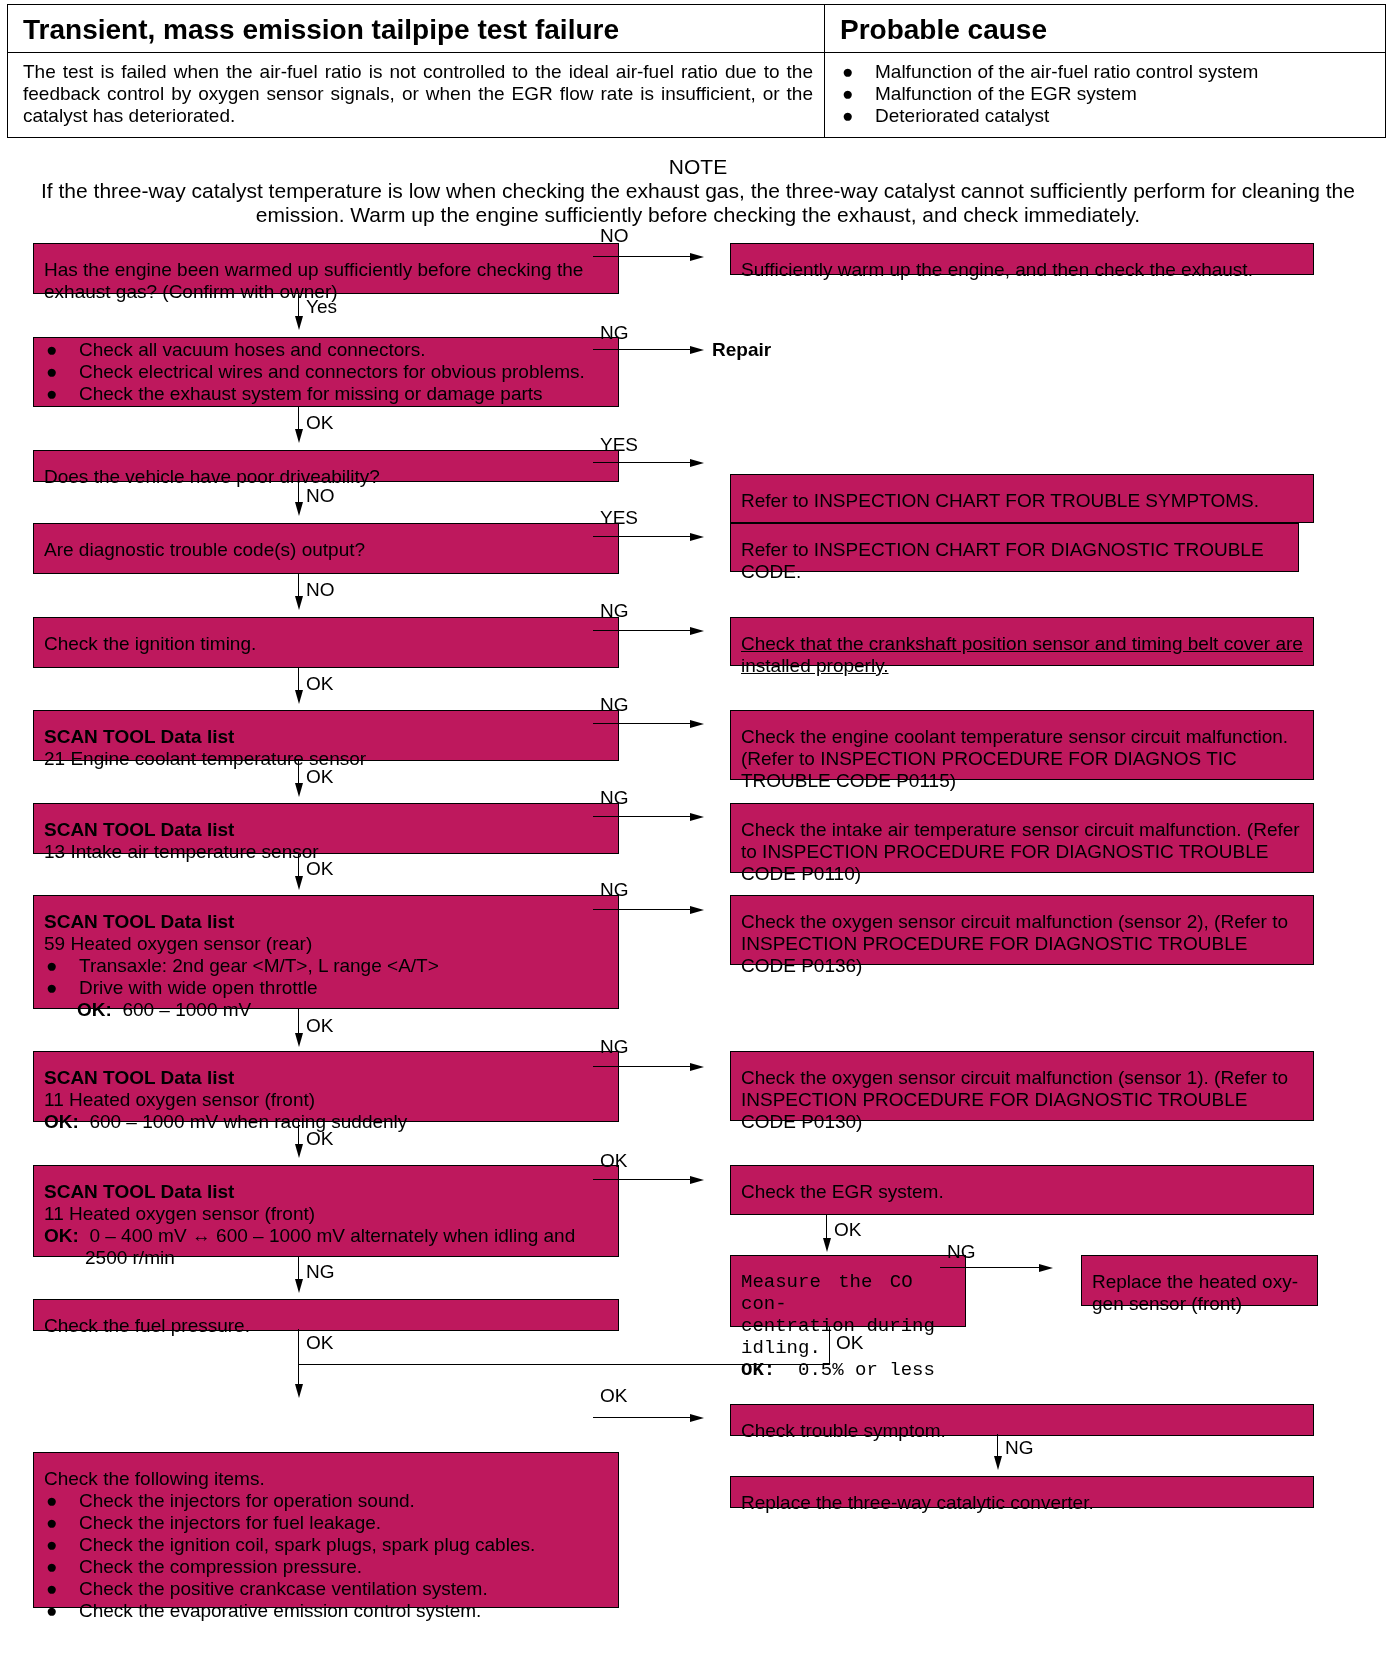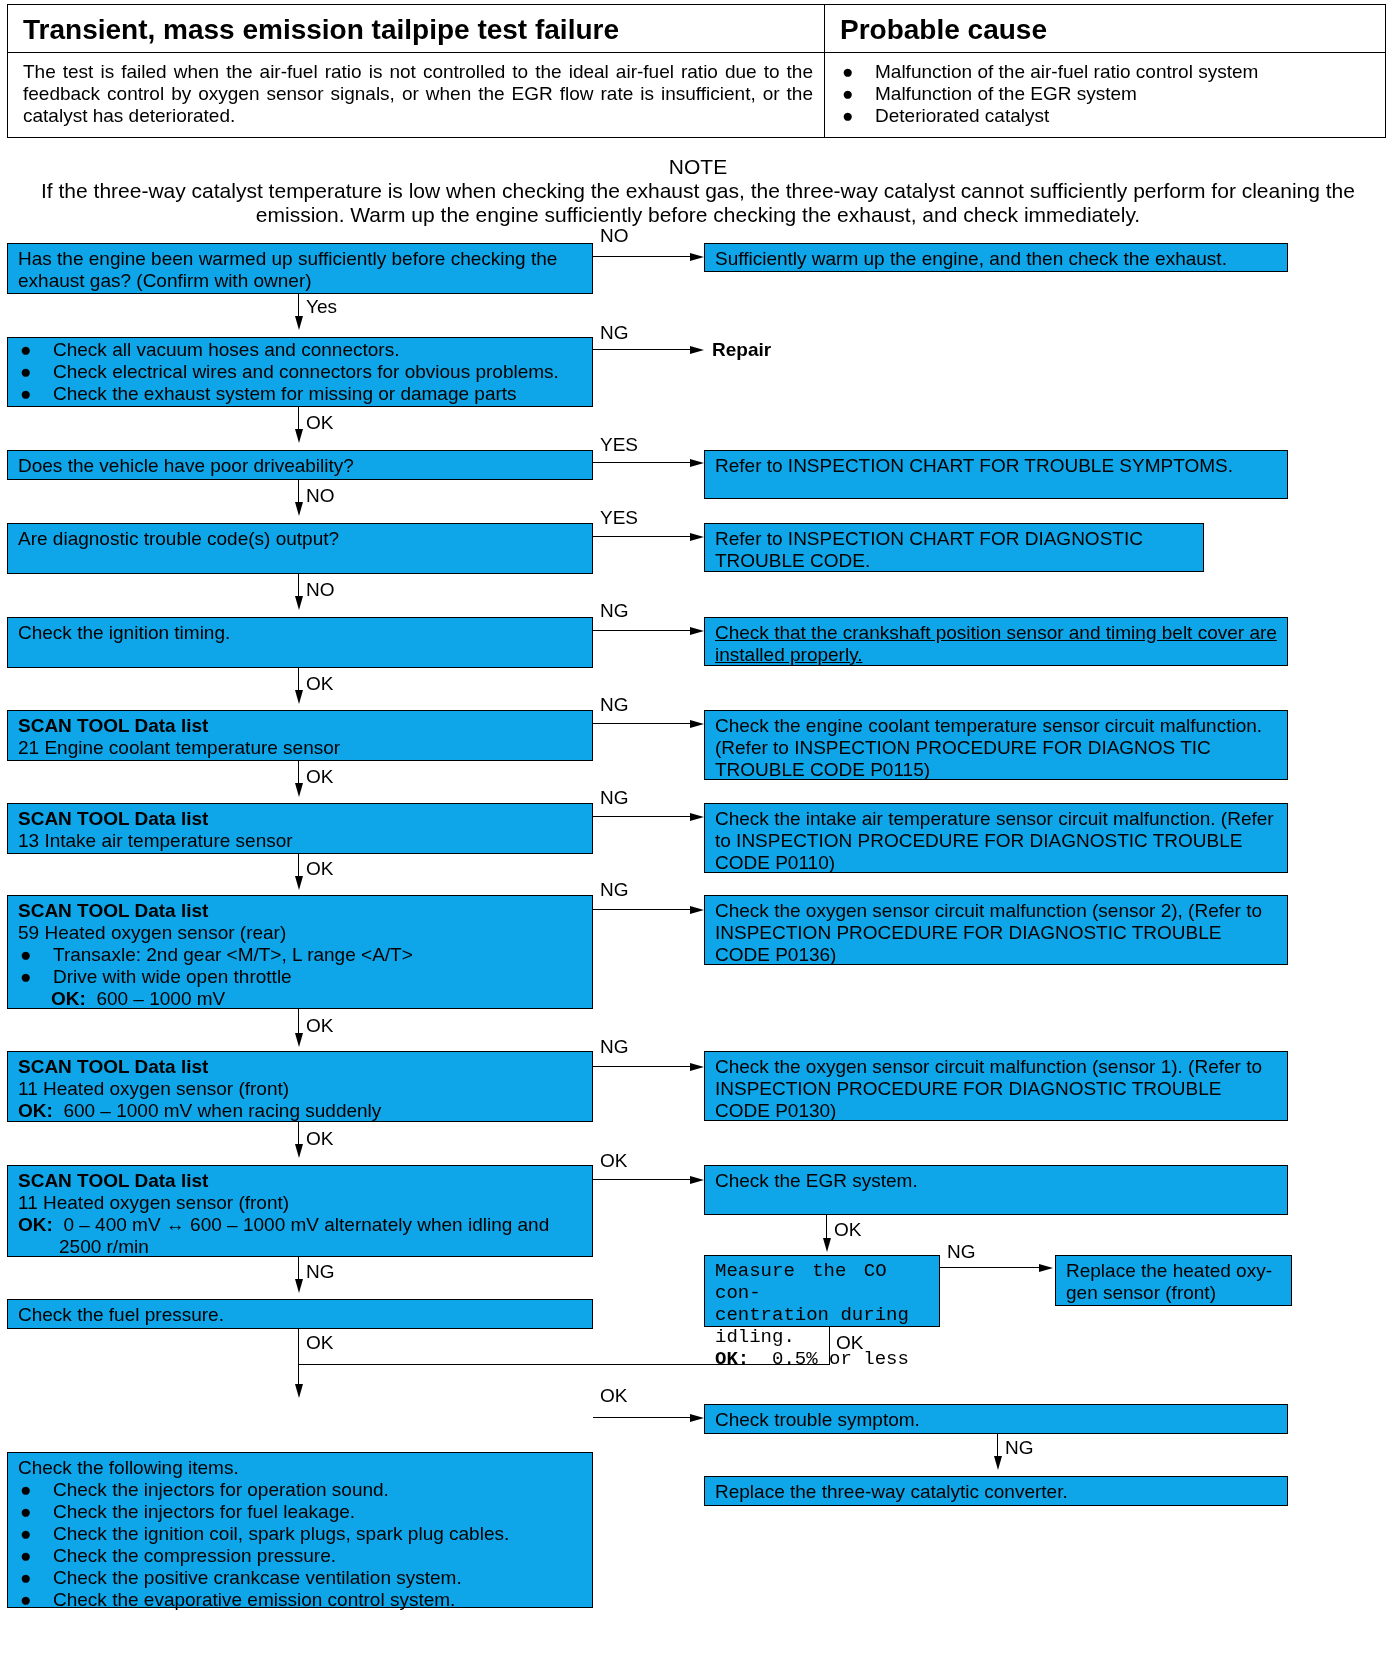--- a/index.html
+++ b/index.html
@@ -1,19 +1,19 @@
 <!DOCTYPE html>
 <html><head>
 <meta charset="utf-8">
 <style>
   html, body { margin:0; padding:0; background:#fff; }
   body { width:1392px; height:1658px; position:relative; overflow:hidden;
          font-family:"Liberation Sans", sans-serif; color:#000; }
-  .box { position:absolute; border:1.6px solid #000; box-sizing:border-box; background:#0ea5e9;
-         font-size:19px; line-height:22px; padding:4px 10px; }
+  .box { position:absolute; border:1.6px solid #000; box-sizing:border-box; background:#be185d;
+         font-size:19px; line-height:22px; padding:15px 10px;margin-left:26px; }
   .box .b { font-weight:bold; }
   .bul { display:flex; }
   .bul .dot { width:33px; flex:none; padding-left:2px; }
   .lbl { position:absolute; font-size:19px; line-height:20px; }
   .hline { position:absolute; height:0; border-top:1.6px solid #000; }
   .vline { position:absolute; width:0; border-left:1.6px solid #000; }
   .arr-r { position:absolute; width:0; height:0; border-top:4px solid transparent;
            border-bottom:4px solid transparent; border-left:14px solid #000; }
   .arr-d { position:absolute; width:0; height:0; border-left:4px solid transparent;
            border-right:4px solid transparent; border-top:14px solid #000; }
@@ -93,34 +93,34 @@
 <div class="vline" style="left:298px;top:407px;height:22px;"></div>
 <div class="arr-d" style="left:295px;top:429px;"></div>
 <div class="lbl" style="left:306px;top:413px;">OK</div>
 
 <div class="box" style="left:7px;top:450px;width:586px;height:30px;">
   <span>Does the vehicle have poor driveability?</span>
 </div>
 <div class="lbl" style="left:600px;top:435px;">YES</div>
 <div class="hline" style="left:593px;top:462px;width:97px;"></div>
 <div class="arr-r" style="left:690px;top:459px;"></div>
-<div class="box" style="left:704px;top:450px;width:584px;height:49px;">
+<div class="box" style="left:704px;top:474px;width:584px;height:49px;">
   <span>Refer to INSPECTION CHART FOR TROUBLE SYMPTOMS.</span>
 </div>
 <div class="vline" style="left:298px;top:480px;height:22px;"></div>
 <div class="arr-d" style="left:295px;top:502px;"></div>
 <div class="lbl" style="left:306px;top:486px;">NO</div>
 
 <div class="box" style="left:7px;top:523px;width:586px;height:51px;">
   <div>Are diagnostic trouble code(s) output?</div>
 </div>
 <div class="lbl" style="left:600px;top:508px;">YES</div>
 <div class="hline" style="left:593px;top:536px;width:97px;"></div>
 <div class="arr-r" style="left:690px;top:533px;"></div>
-<div class="box" style="left:704px;top:523px;width:500px;height:49px;">
+<div class="box" style="left:704px;top:523px;width:569px;height:49px;">
   <span>Refer to INSPECTION CHART FOR DIAGNOSTIC TROUBLE CODE.</span>
 </div>
 <div class="vline" style="left:298px;top:574px;height:22px;"></div>
 <div class="arr-d" style="left:295px;top:596px;"></div>
 <div class="lbl" style="left:306px;top:580px;">NO</div>
 
 <div class="box" style="left:7px;top:617px;width:586px;height:51px;">
   <div>Check the ignition timing.</div>
 </div>
 <div class="lbl" style="left:600px;top:601px;">NG</div>

